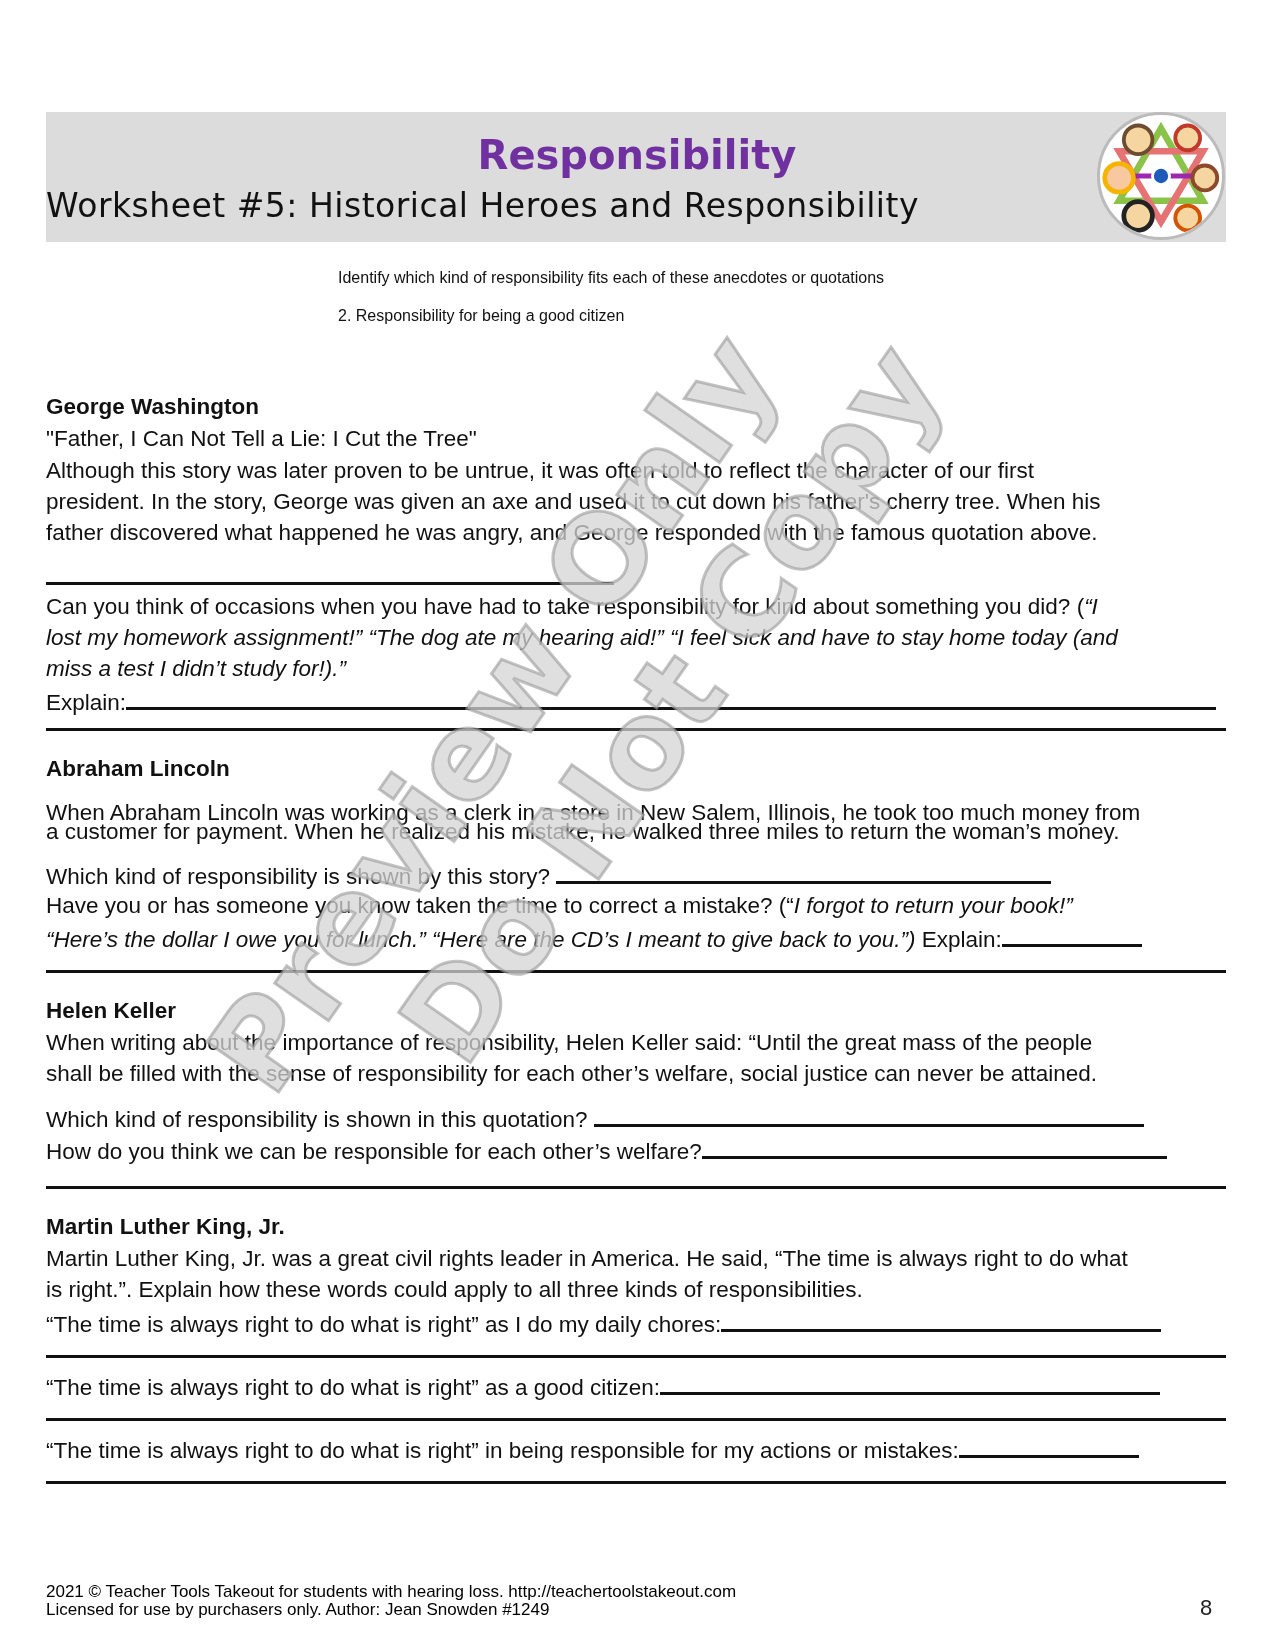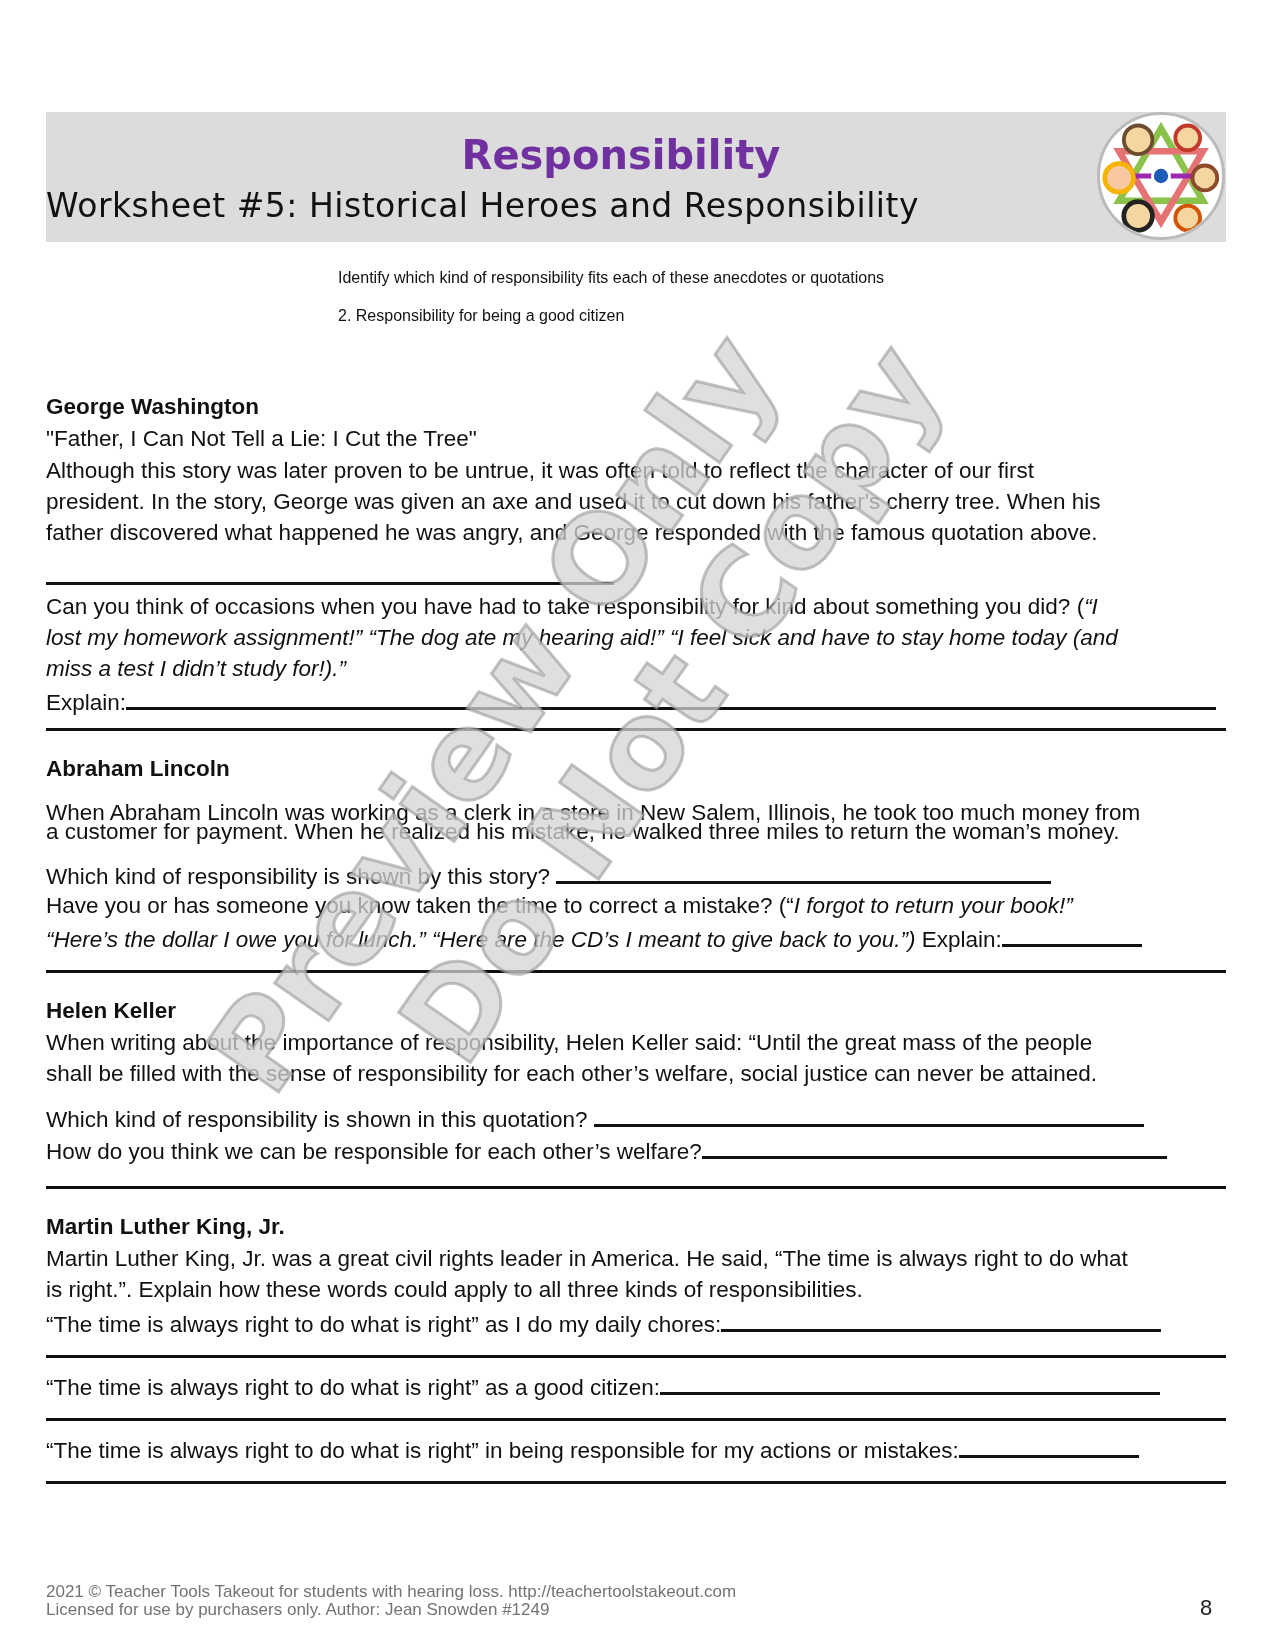--- a/index.html
+++ b/index.html
@@ -2,40 +2,40 @@
 <html><head>
 <meta charset="utf-8">
 <style>
   html, body { margin: 0; padding: 0; background: #ffffff; }
   body { width: 1275px; height: 1650px; position: relative; overflow: hidden;
          font-family: "Liberation Sans", "DejaVu Sans", sans-serif; color: #111; }
   .page { position: absolute; left: 0; top: 0; width: 1275px; height: 1650px; }
 
   .header { position: absolute; left: 46px; top: 112px; width: 1180px; height: 130px; background: #dcdcdc; }
   .header .title { position: absolute; left: 0; width: 1150px; top: 20px; text-align: center;
-                   font-family: "DejaVu Sans", sans-serif; font-weight: bold; font-size: 40px; color: #7030a0; }
+                   font-family: "DejaVu Sans", sans-serif; font-weight: bold; font-size: 40px; color: #7030a0; padding-left: 16px; }
   .header .subtitle { position: absolute; left: 0; width: 1150px; top: 74px; text-align: left;
                       font-family: "DejaVu Sans", sans-serif; font-size: 33px; color: #111; letter-spacing: 0.5px; }
   .logo { position: absolute; left: 1097px; top: 112px; width: 128px; height: 128px; border-radius: 50%;
           background: #fff; border: 3px solid #bbb; box-sizing: border-box; overflow: hidden; }
 
   .dir-box { position: absolute; left: 46px; top: 264px; width: 272px; height: 117px; background: #7030a0;
              color: #fff; display: flex; align-items: center; justify-content: center;
              font-family: "DejaVu Sans", sans-serif; font-weight: bold; font-size: 22px; }
   .dir-text { position: absolute; left: 338px; top: 264px; font-size: 16px; line-height: 28px; }
   .dir-text .intro { margin-bottom: 10px; }
 
   .content { position: absolute; left: 46px; top: 400px; width: 1180px; font-size: 22.5px; }
   .line { position: absolute; left: 0; white-space: nowrap; }
   .bold { font-weight: bold; }
   .ital { font-style: italic; }
   .blank { display: inline-block; border-bottom: 3px solid #111; height: 20px; vertical-align: baseline; }
   .rule { position: absolute; left: 0; width: 1180px; border-top: 3px solid #111; }
 
-  .footer { position: absolute; left: 46px; top: 1583px; font-size: 17px; line-height: 18px; color: #737373; }
+  .footer { position: absolute; left: 46px; top: 1583px; font-size: 17px; line-height: 18px; color: #000000; }
   .pagenum { position: absolute; left: 1200px; top: 1595px; font-size: 22px; color: #222; }
 
   .watermark { position: absolute; left: 0; top: 0; width: 1275px; height: 1650px; pointer-events: none; }
   .watermark svg { width: 100%; height: 100%; }
 </style>
 </head>
 <body>
 
 <div class="page">
 

